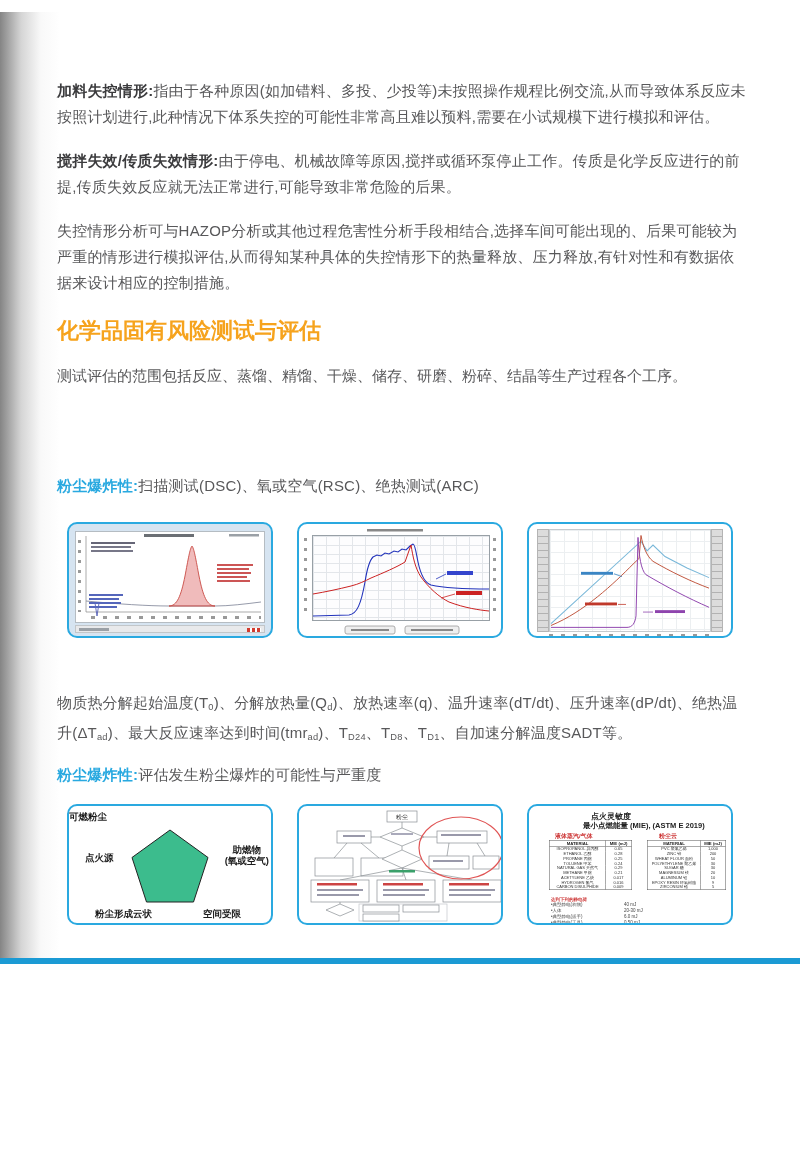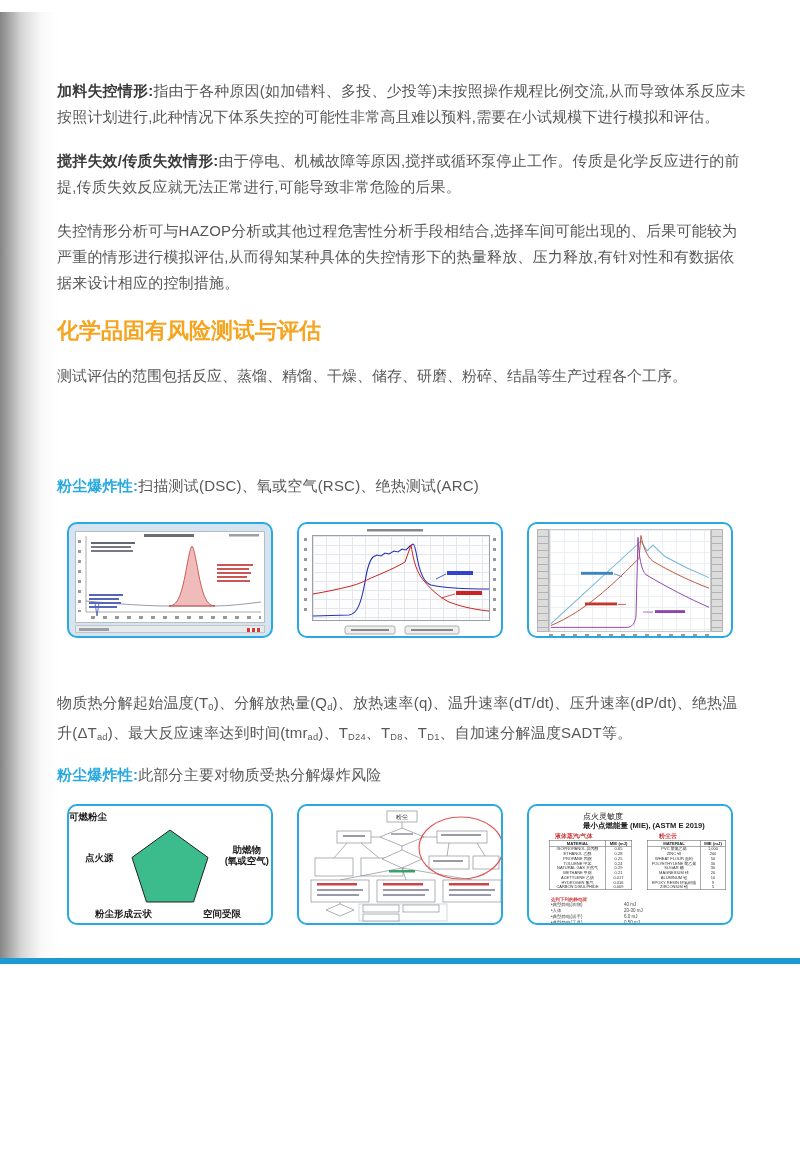--- a/index.html
+++ b/index.html
@@ -38,21 +38,21 @@
         border:1px solid #98a0a6;box-sizing:border-box;}
   
   .band3{top:5px;width:12px;height:103px;background:repeating-linear-gradient(180deg,#dcdcdc 0 6px,#b2b2b2 6px 7px);border:1px solid #b4b4b4;box-sizing:border-box;}
   .plot3{left:20px;top:5px;width:162px;height:103px;background-color:#fff;
         background-image:repeating-linear-gradient(90deg,#eceff1 0 1px,transparent 1px 14px),
                          repeating-linear-gradient(180deg,#eceff1 0 1px,transparent 1px 11px);
         border:1px solid #c6cacd;box-sizing:border-box;}
   
   .pent-lab{position:absolute;font-size:9.5px;font-weight:bold;color:#1c1c1c;line-height:11px;z-index:2;}
   
-  .mie-t1{left:54px;top:5px;font-size:8px;font-weight:normal;color:#222;}
+  .mie-t1{left:62px;top:5px;font-size:8px;font-weight:bold;color:#222;}
   .mie-t2{left:54px;top:15px;font-size:7.5px;font-weight:bold;color:#222;}
   .mie-lab{font-size:6px;font-weight:bold;color:#cc3333;}
   .tscale{transform:scale(.5);transform-origin:0 0;}
   .mtable{border:1px solid #555;background:#fff;}
   .mhead{display:flex;font-size:8.5px;font-weight:bold;color:#222;border-bottom:1px solid #555;line-height:11px;text-align:center;}
   .mrow{display:flex;font-size:8px;color:#333;line-height:9.5px;text-align:center;}
   .mname{width:112px;}
   .mval{width:50px;border-left:1px solid #555;}
   .mtable.right .mname{width:106px;}
   .mtable.right .mval{width:48px;}
@@ -157,21 +157,21 @@
         <path d="M89,84 L97,84" stroke="#c0392b" stroke-width=".8"></path>
         <path d="M114,92 L124,92" stroke="#8e44ad" stroke-width=".8"></path>
         <rect x="126" y="90" width="30" height="3" fill="#8e44ad"></rect>
       </svg>
     </div>
   </div>
 
 
   <p class="blk para" style="top:690px"><span><span class="pseg"><span>物质热分解起始温度(T</span><sub></sub></span><span class="pseg"><span></span><sub>0</sub></span><span class="pseg"><span>)、分解放热量(Q</span><sub></sub></span><span class="pseg"><span></span><sub>d</sub></span><span class="pseg"><span>)、放热速率(q)、温升速率(dT/dt)、压升速率(dP/dt)、绝热温升(ΔT</span><sub></sub></span><span class="pseg"><span></span><sub>ad</sub></span><span class="pseg"><span>)、最大反应速率达到时间(tmr</span><sub></sub></span><span class="pseg"><span></span><sub>ad</sub></span><span class="pseg"><span>)、T</span><sub></sub></span><span class="pseg"><span></span><sub>D24</sub></span><span class="pseg"><span>、T</span><sub></sub></span><span class="pseg"><span></span><sub>D8</sub></span><span class="pseg"><span>、T</span><sub></sub></span><span class="pseg"><span></span><sub>D1</sub></span><span class="pseg"><span>、自加速分解温度SADT等。</span><sub></sub></span></span></p>
 
-  <p class="blk para" style="top:762px"><span class="label-blue">粉尘爆炸性:</span><span>此部分主要对物质受热分解爆炸风险</span></p>
+  <p class="blk para" style="top:762px"><span class="label-blue">粉尘爆炸性:</span><span>评估发生粉尘爆炸的可能性与严重度</span></p>
 
   <div class="cards r2" style="top:804px">
 
     <div class="card">
       <svg class="ovl" viewBox="0 0 202 117" preserveAspectRatio="none">
         <polygon points="101,24 139,51.5 124.5,96 77.5,96 63,51.5" fill="#3cbc8d" stroke="#222" stroke-width="1"></polygon>
       </svg>
       <div class="pent-lab" style="left:0;right:0;top:5px;text-align:left">可燃粉尘</div>
       <div class="pent-lab" style="left:16px;top:46px">点火源</div>
       <div class="pent-lab" style="right:2px;top:38px;text-align:center">

